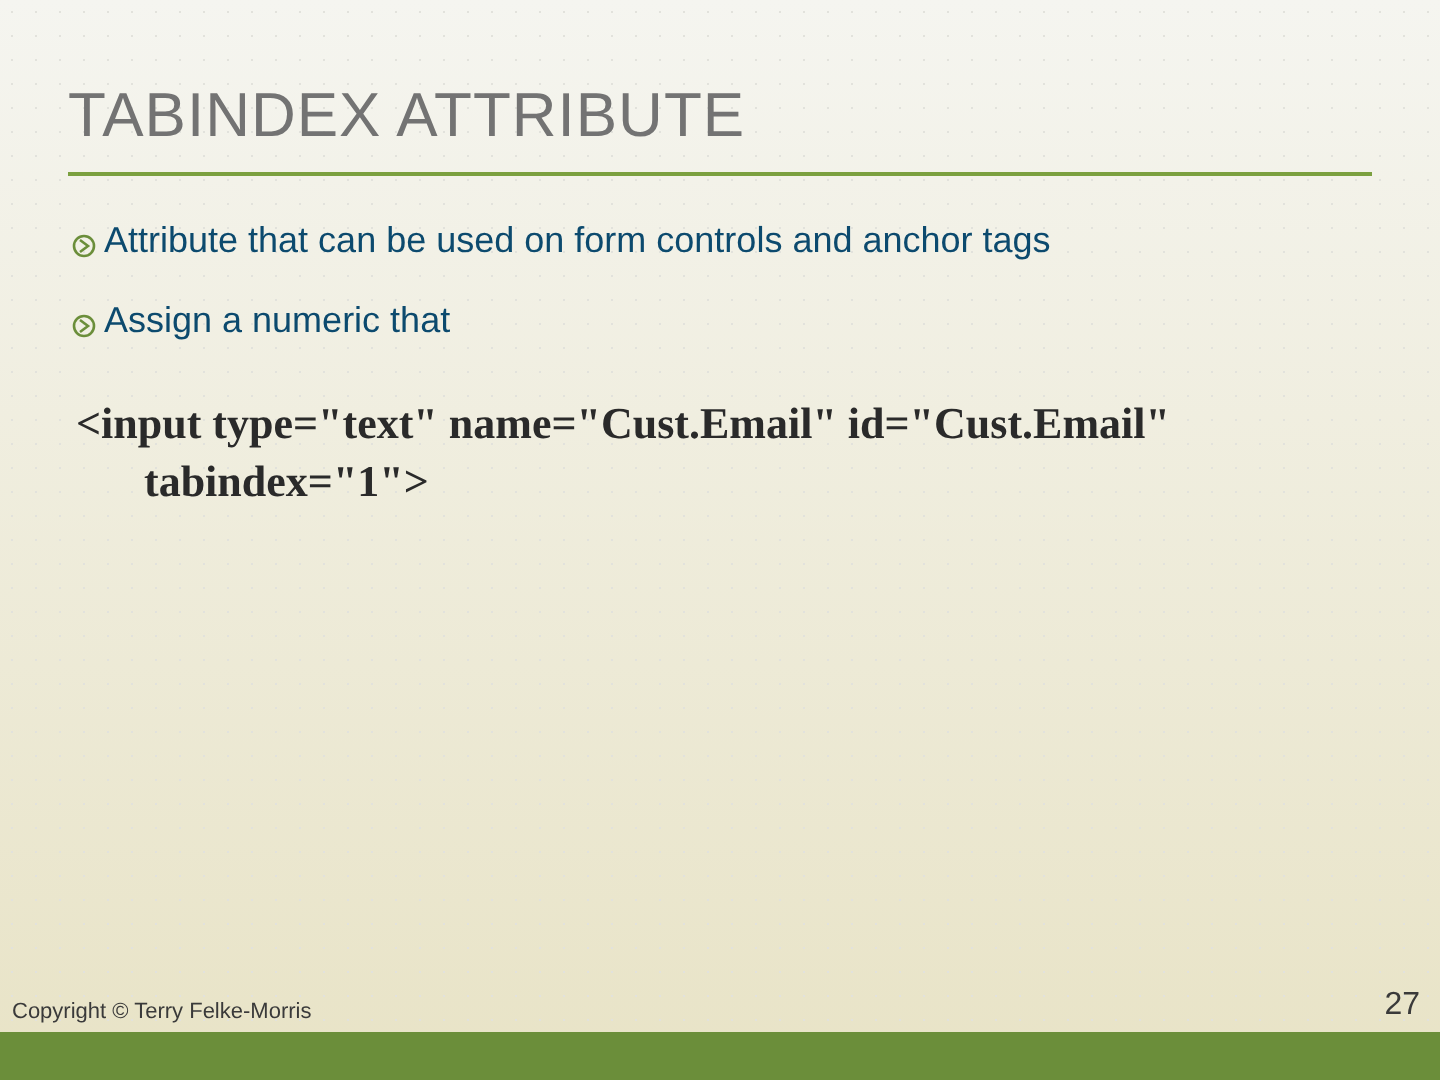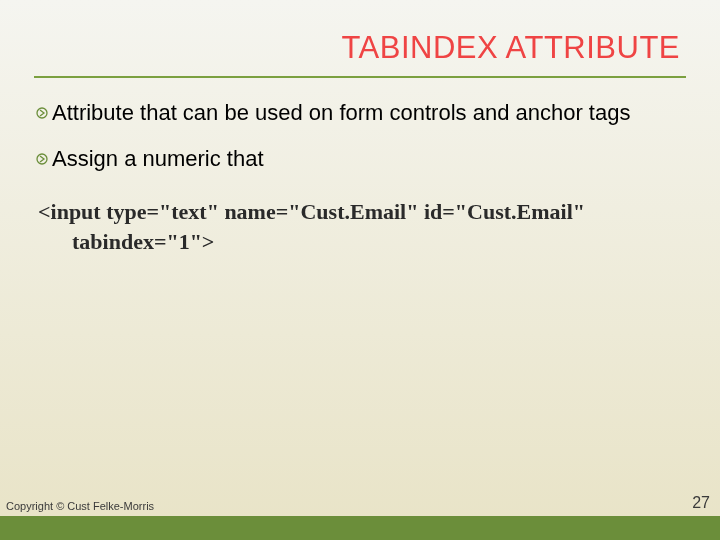--- a/index.html
+++ b/index.html
@@ -14,47 +14,46 @@
   }
 
   .slide {
     width: 720px;
     height: 540px;
     position: relative;
     padding: 18px 34px 0 34px;
   }
 
   .title {
-    text-align: right;
     font-size: 31px;
     font-weight: 400;
     letter-spacing: 0.5px;
-    color: #ef4444;
-    margin-top: 12px;
+    color: #737373;
+    margin-top: 22px;
     margin-right: 6px;
     margin-bottom: 10px;
   }
 
   .sep {
     width: 652px;
     height: 2px;
     background: #7ba03f;
     margin: 6px 0 20px 0;
   }
 
   .content {
     padding-left: 2px;
     padding-right: 20px;
   }
 
   .bullet {
     display: flex;
     align-items: flex-start;
-    font-size: 22px;
-    color: #000000;
+    font-size: 18px;
+    color: #0c4a6e;
     line-height: 1.35;
     margin-bottom: 16px;
   }
   .bullet .icon {
     flex: 0 0 auto;
     width: 12px;
     height: 12px;
     margin-top: 9px;
     margin-right: 4px;
   }
@@ -125,16 +124,16 @@
       </span>
       <span class="text">Assign a numeric that</span>
     </div>
 
     <div class="code">
       <div>&lt;input  type="text" name="Cust.Email" id="Cust.Email"</div>
       <div class="line2">tabindex="1"&gt;</div>
     </div>
   </div>
 
-  <div class="copyright">Copyright © Cust Felke-Morris</div>
+  <div class="copyright">Copyright © Terry Felke-Morris</div>
   <div class="pagenum">27</div>
   <div class="footer-bar"></div>
 </div>
 
 </body></html>

